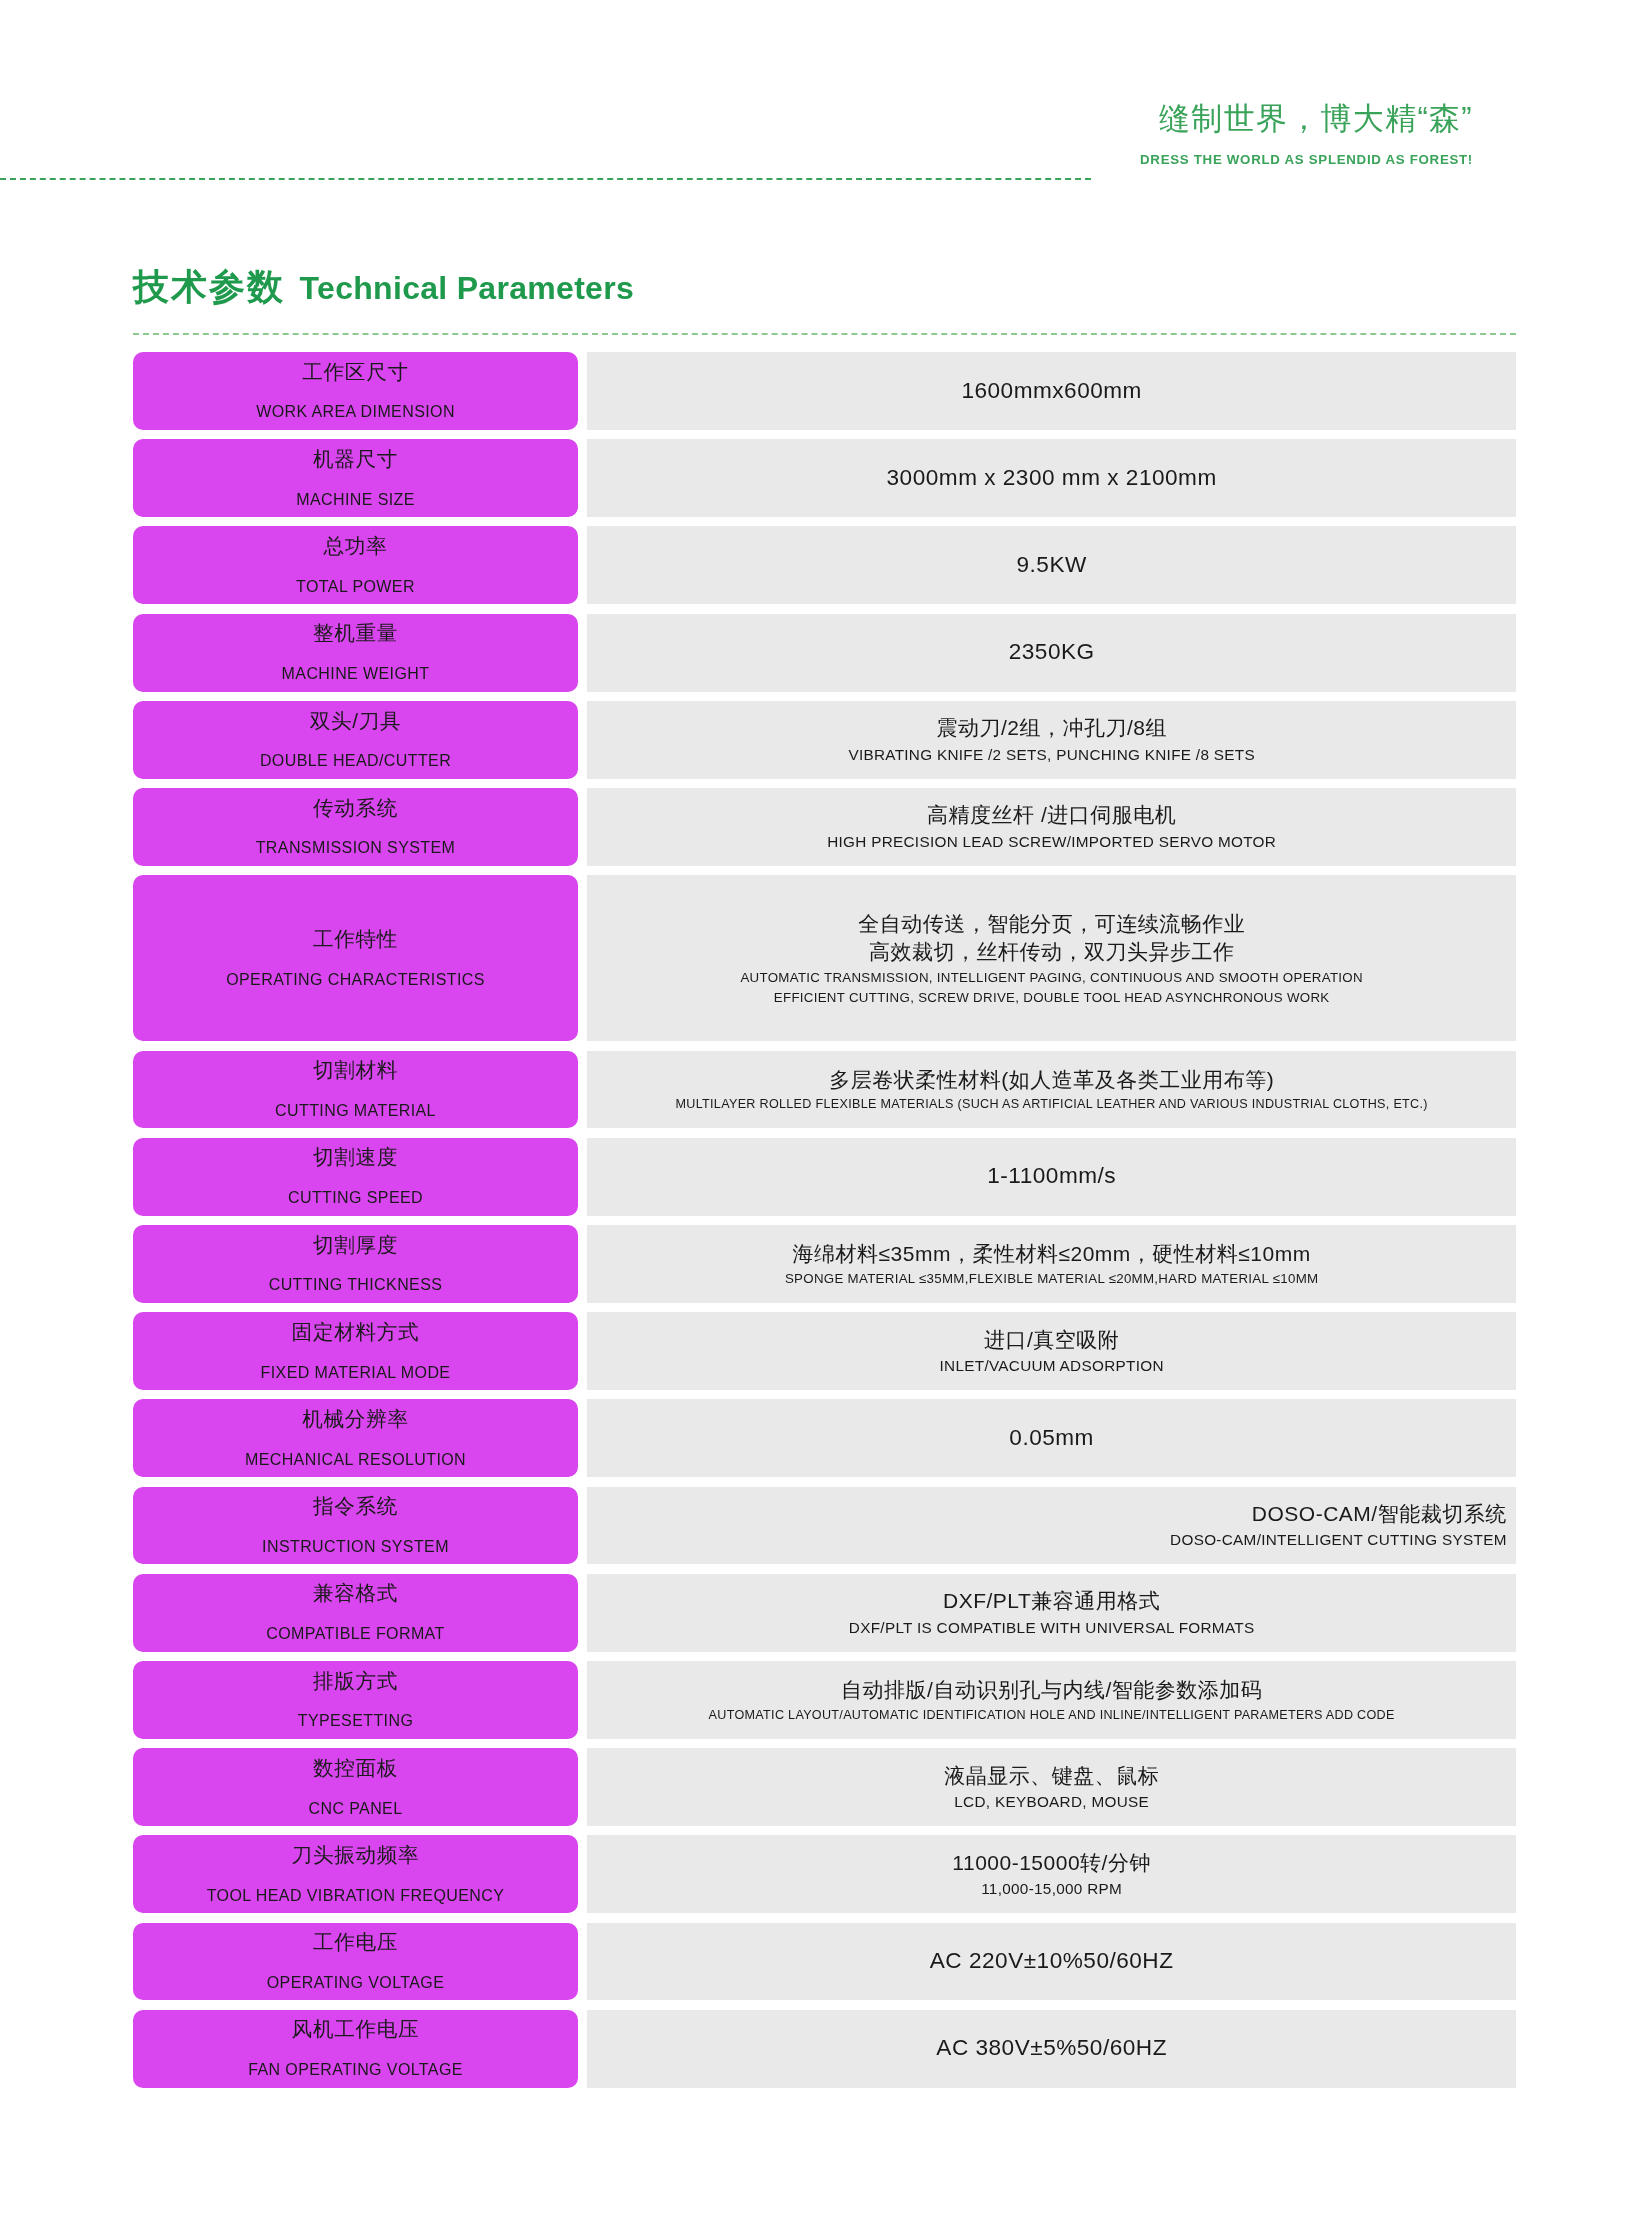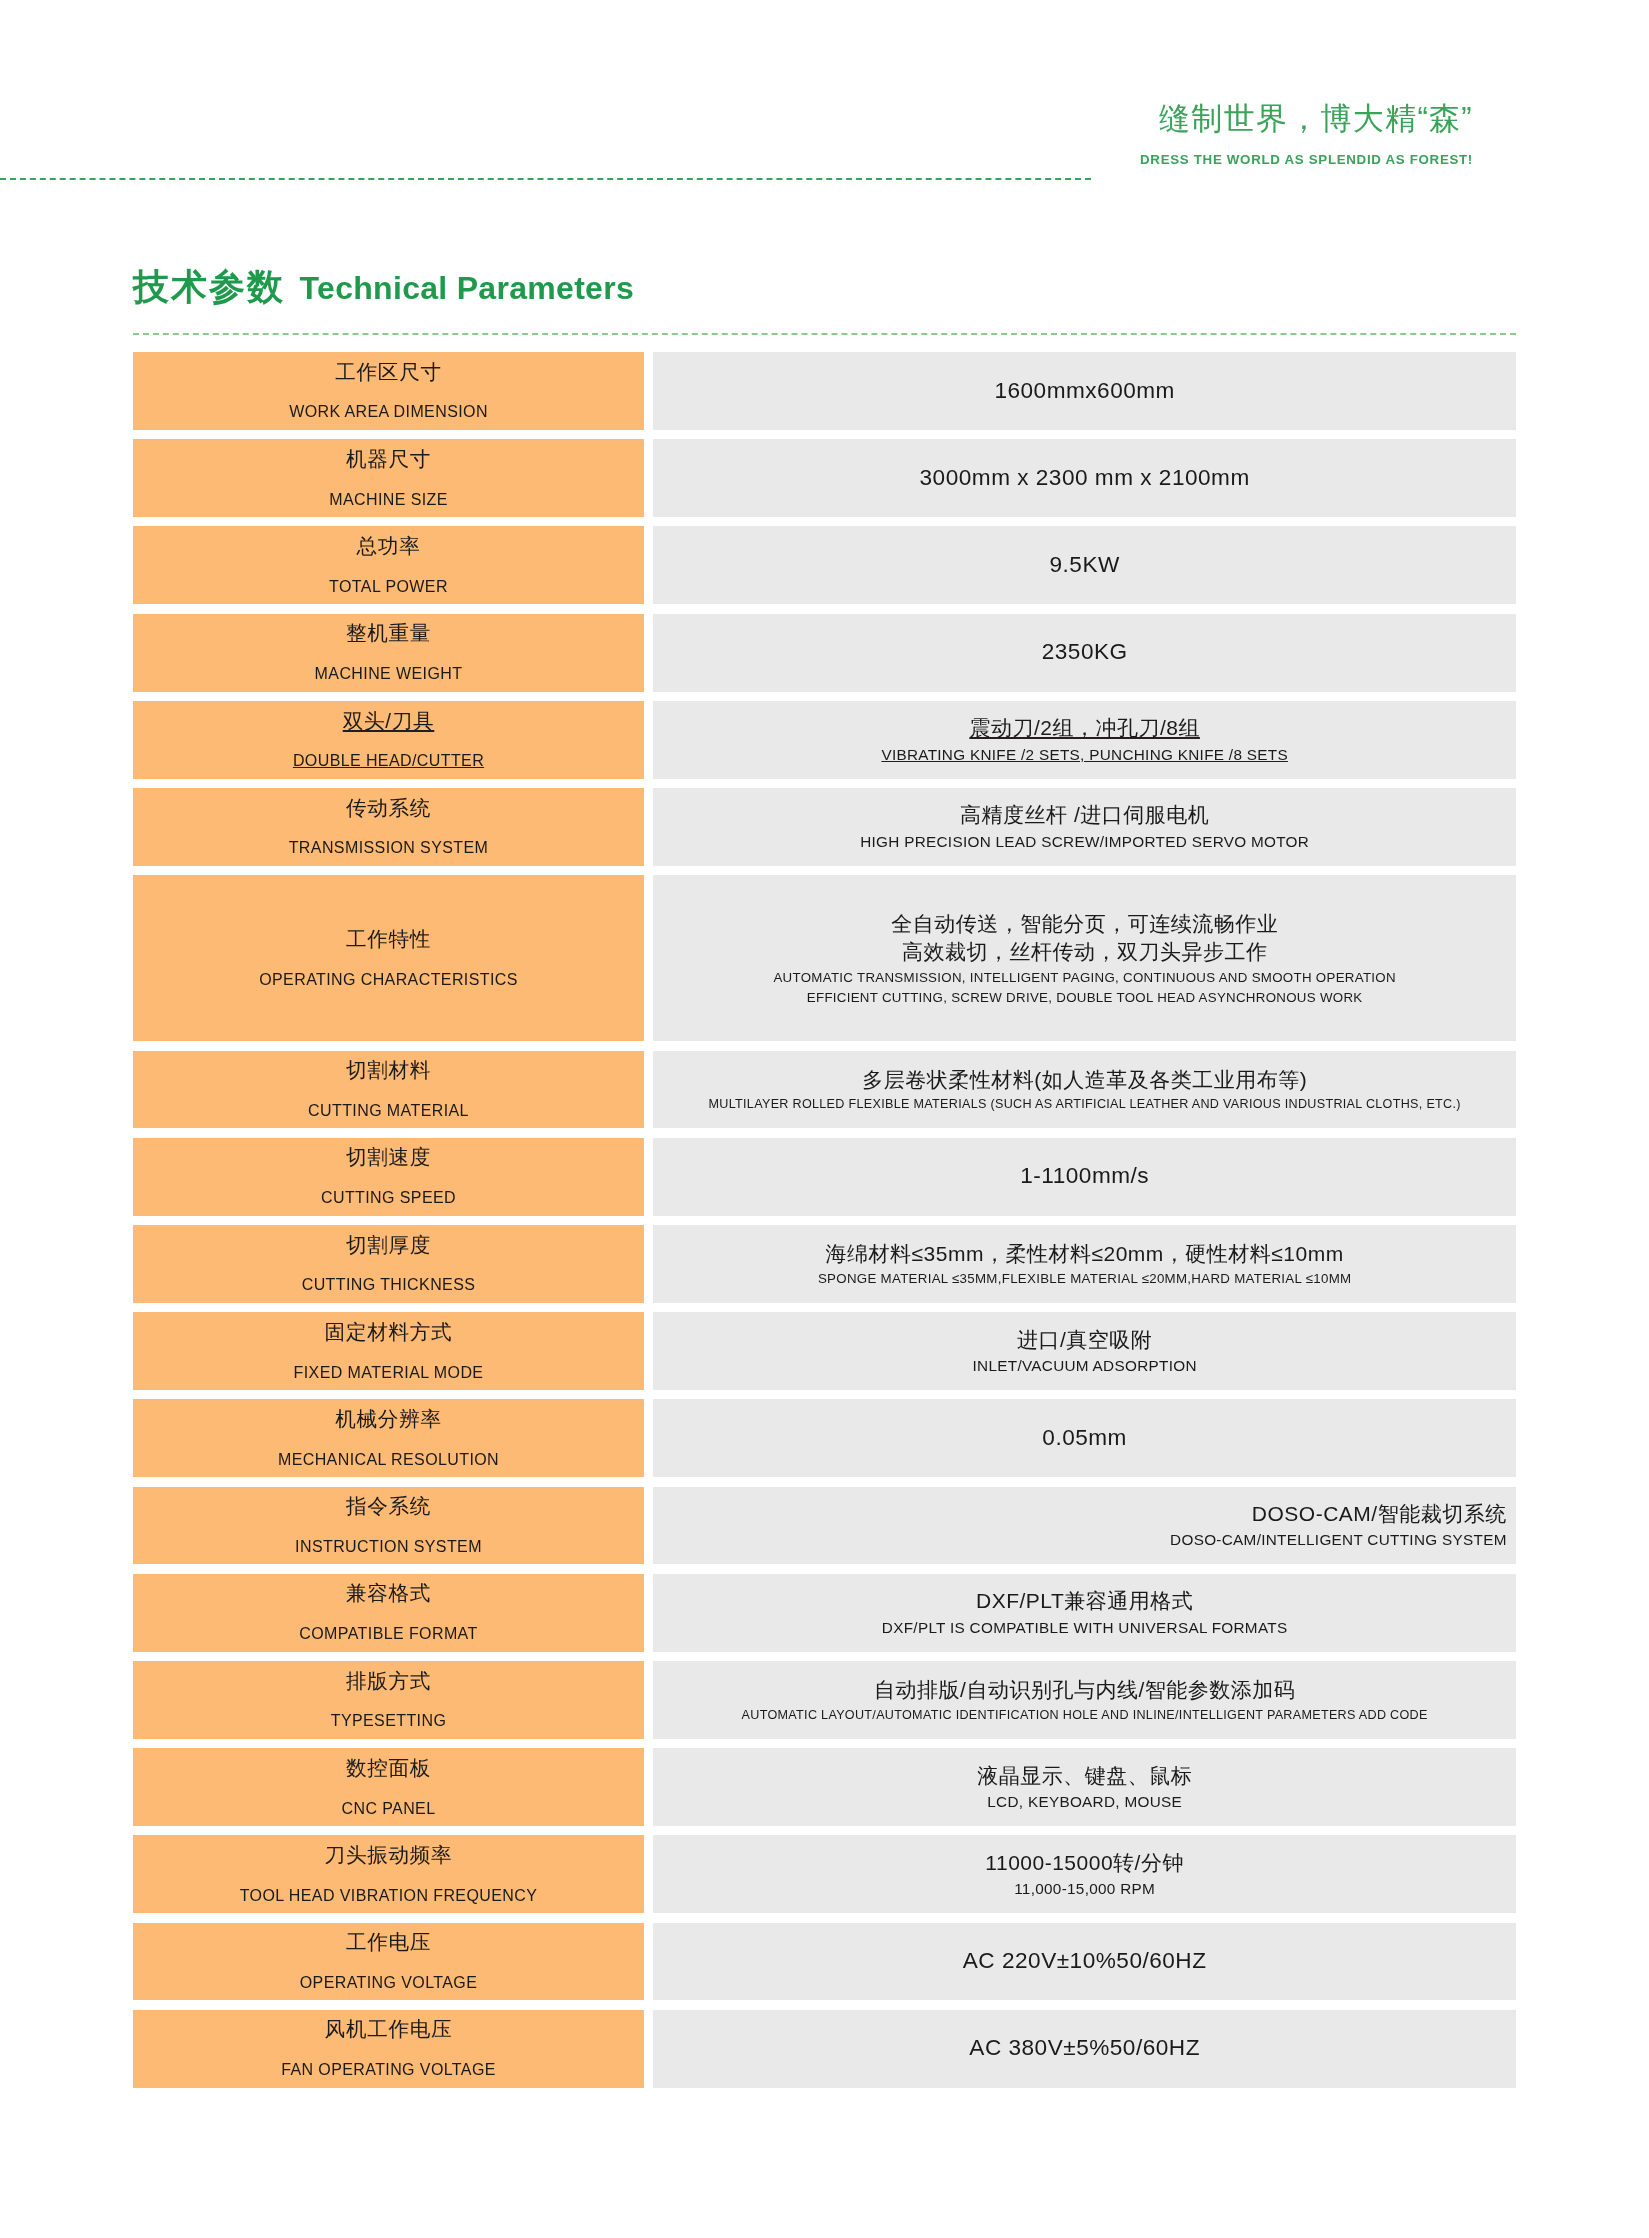--- a/index.html
+++ b/index.html
@@ -92,29 +92,30 @@
     left: 133px;
     top: 352px;
     width: 1383px;
   }
   .row {
     display: flex;
     width: 1383px;
     margin-bottom: 9.3px;
   }
   .cell-label {
-    width: 511px;
-    background: #fdba74;
+    width: 445px;
+    background: #d946ef;
     display: flex;
     flex-direction: column;
     align-items: center;
     justify-content: center;
     text-align: center;
     padding: 6.7px 5.3px;
     box-sizing: border-box;
+    border-radius: 10px;
   }
   .cell-value {
     flex: 1;
     background: #e9e9e9;
     display: flex;
     flex-direction: column;
     align-items: center;
     justify-content: center;
     text-align: center;
     padding: 6.7px 9.3px;
@@ -202,21 +203,21 @@
     </div>
     <div class="row" style="min-height: 77px;">
       <div class="cell-label" style="min-height: 77px;">
         <div class="lbl-cn">整机重量</div>
         <div class="lbl-en">MACHINE WEIGHT</div>
       </div>
       <div class="cell-value" style="min-height: 77px;">
         <div class="val-cn big">2350KG</div>
       </div>
     </div>
-    <div class="row" style="min-height: 77px; text-decoration: underline;">
+    <div class="row" style="min-height: 77px;">
       <div class="cell-label" style="min-height: 77px;">
         <div class="lbl-cn">双头/刀具</div>
         <div class="lbl-en">DOUBLE HEAD/CUTTER</div>
       </div>
       <div class="cell-value" style="min-height: 77px;">
         <div class="val-cn">震动刀/2组，冲孔刀/8组</div>
         <div class="val-en">VIBRATING KNIFE /2 SETS, PUNCHING KNIFE /8 SETS</div>
       </div>
     </div>
     <div class="row" style="min-height: 77px;">

